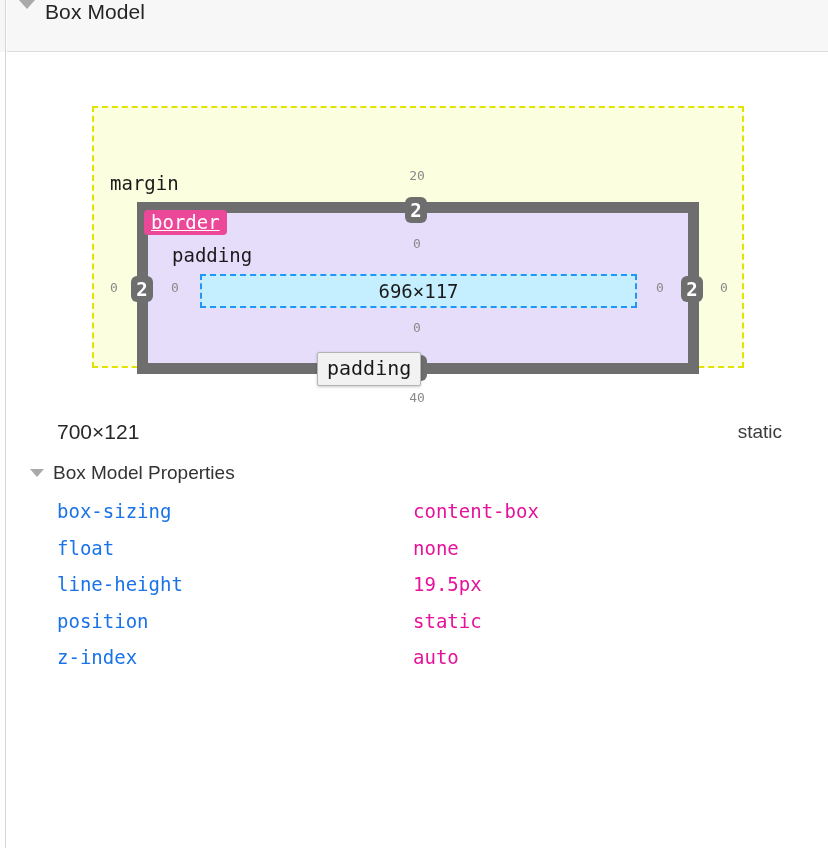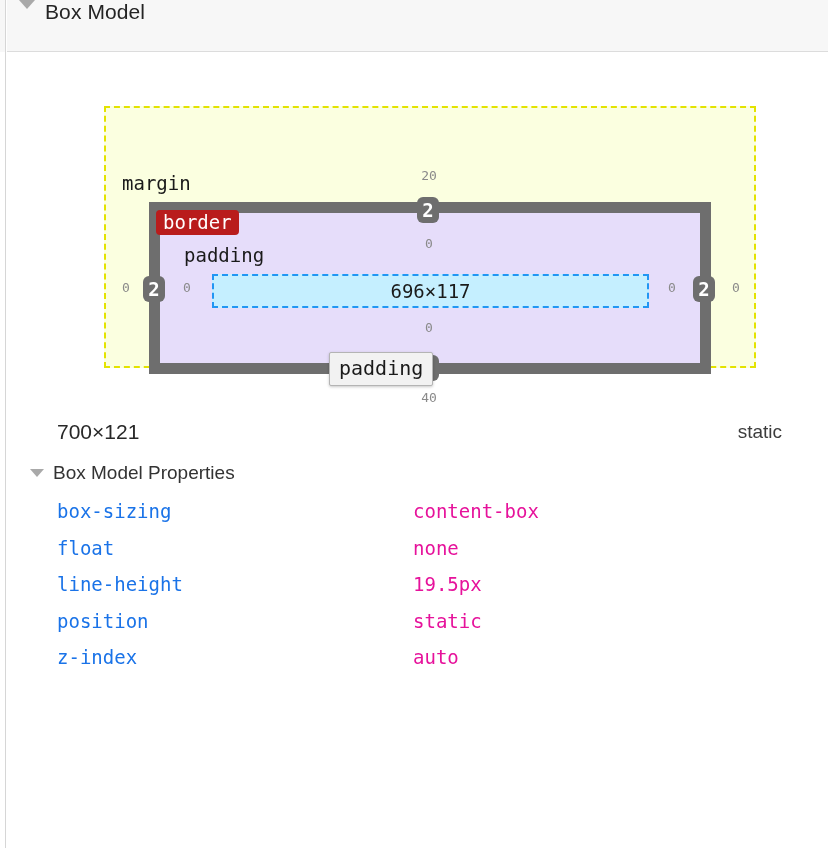--- a/index.html
+++ b/index.html
@@ -55,45 +55,46 @@
   }
   .panel-title {
     font-size: 21px;
     color: #242424;
     letter-spacing: 0.1px;
   }
 
   
   .diagram-wrap {
     position: absolute;
-    left: 12px; top: 52px;
+    left: 0; top: 52px;
     width: 660px; height: 348px;
   }
   .margin-box {
     position: absolute;
     left: 92px; top: 54px;
     width: 652px; height: 262px;
     background: #fbffe0;
     border: 2px dashed #e3e300;
     box-sizing: border-box;
   }
   .lbl {
     position: absolute;
     font-family: "DejaVu Sans Mono", monospace;
     font-size: 19px;
     color: #1a1a1a;
     white-space: nowrap;
   }
   .lbl-margin { left: 110px; top: 120px; }
   .lbl-border {
     left: 144px; top: 158px;
-    background: #b91c1c;
+    background: #ec4899;
     color: #ffffff;
     padding: 1px 7px 2px 7px;
     border-radius: 4px;
+    text-decoration: underline;
   }
   .lbl-padding { left: 172px; top: 192px; }
 
   .border-box {
     position: absolute;
     left: 137px; top: 150px;
     width: 562px; height: 172px;
     background: #e6ddfa;
     border: 11px solid #6e6e6e;
     box-sizing: border-box;

